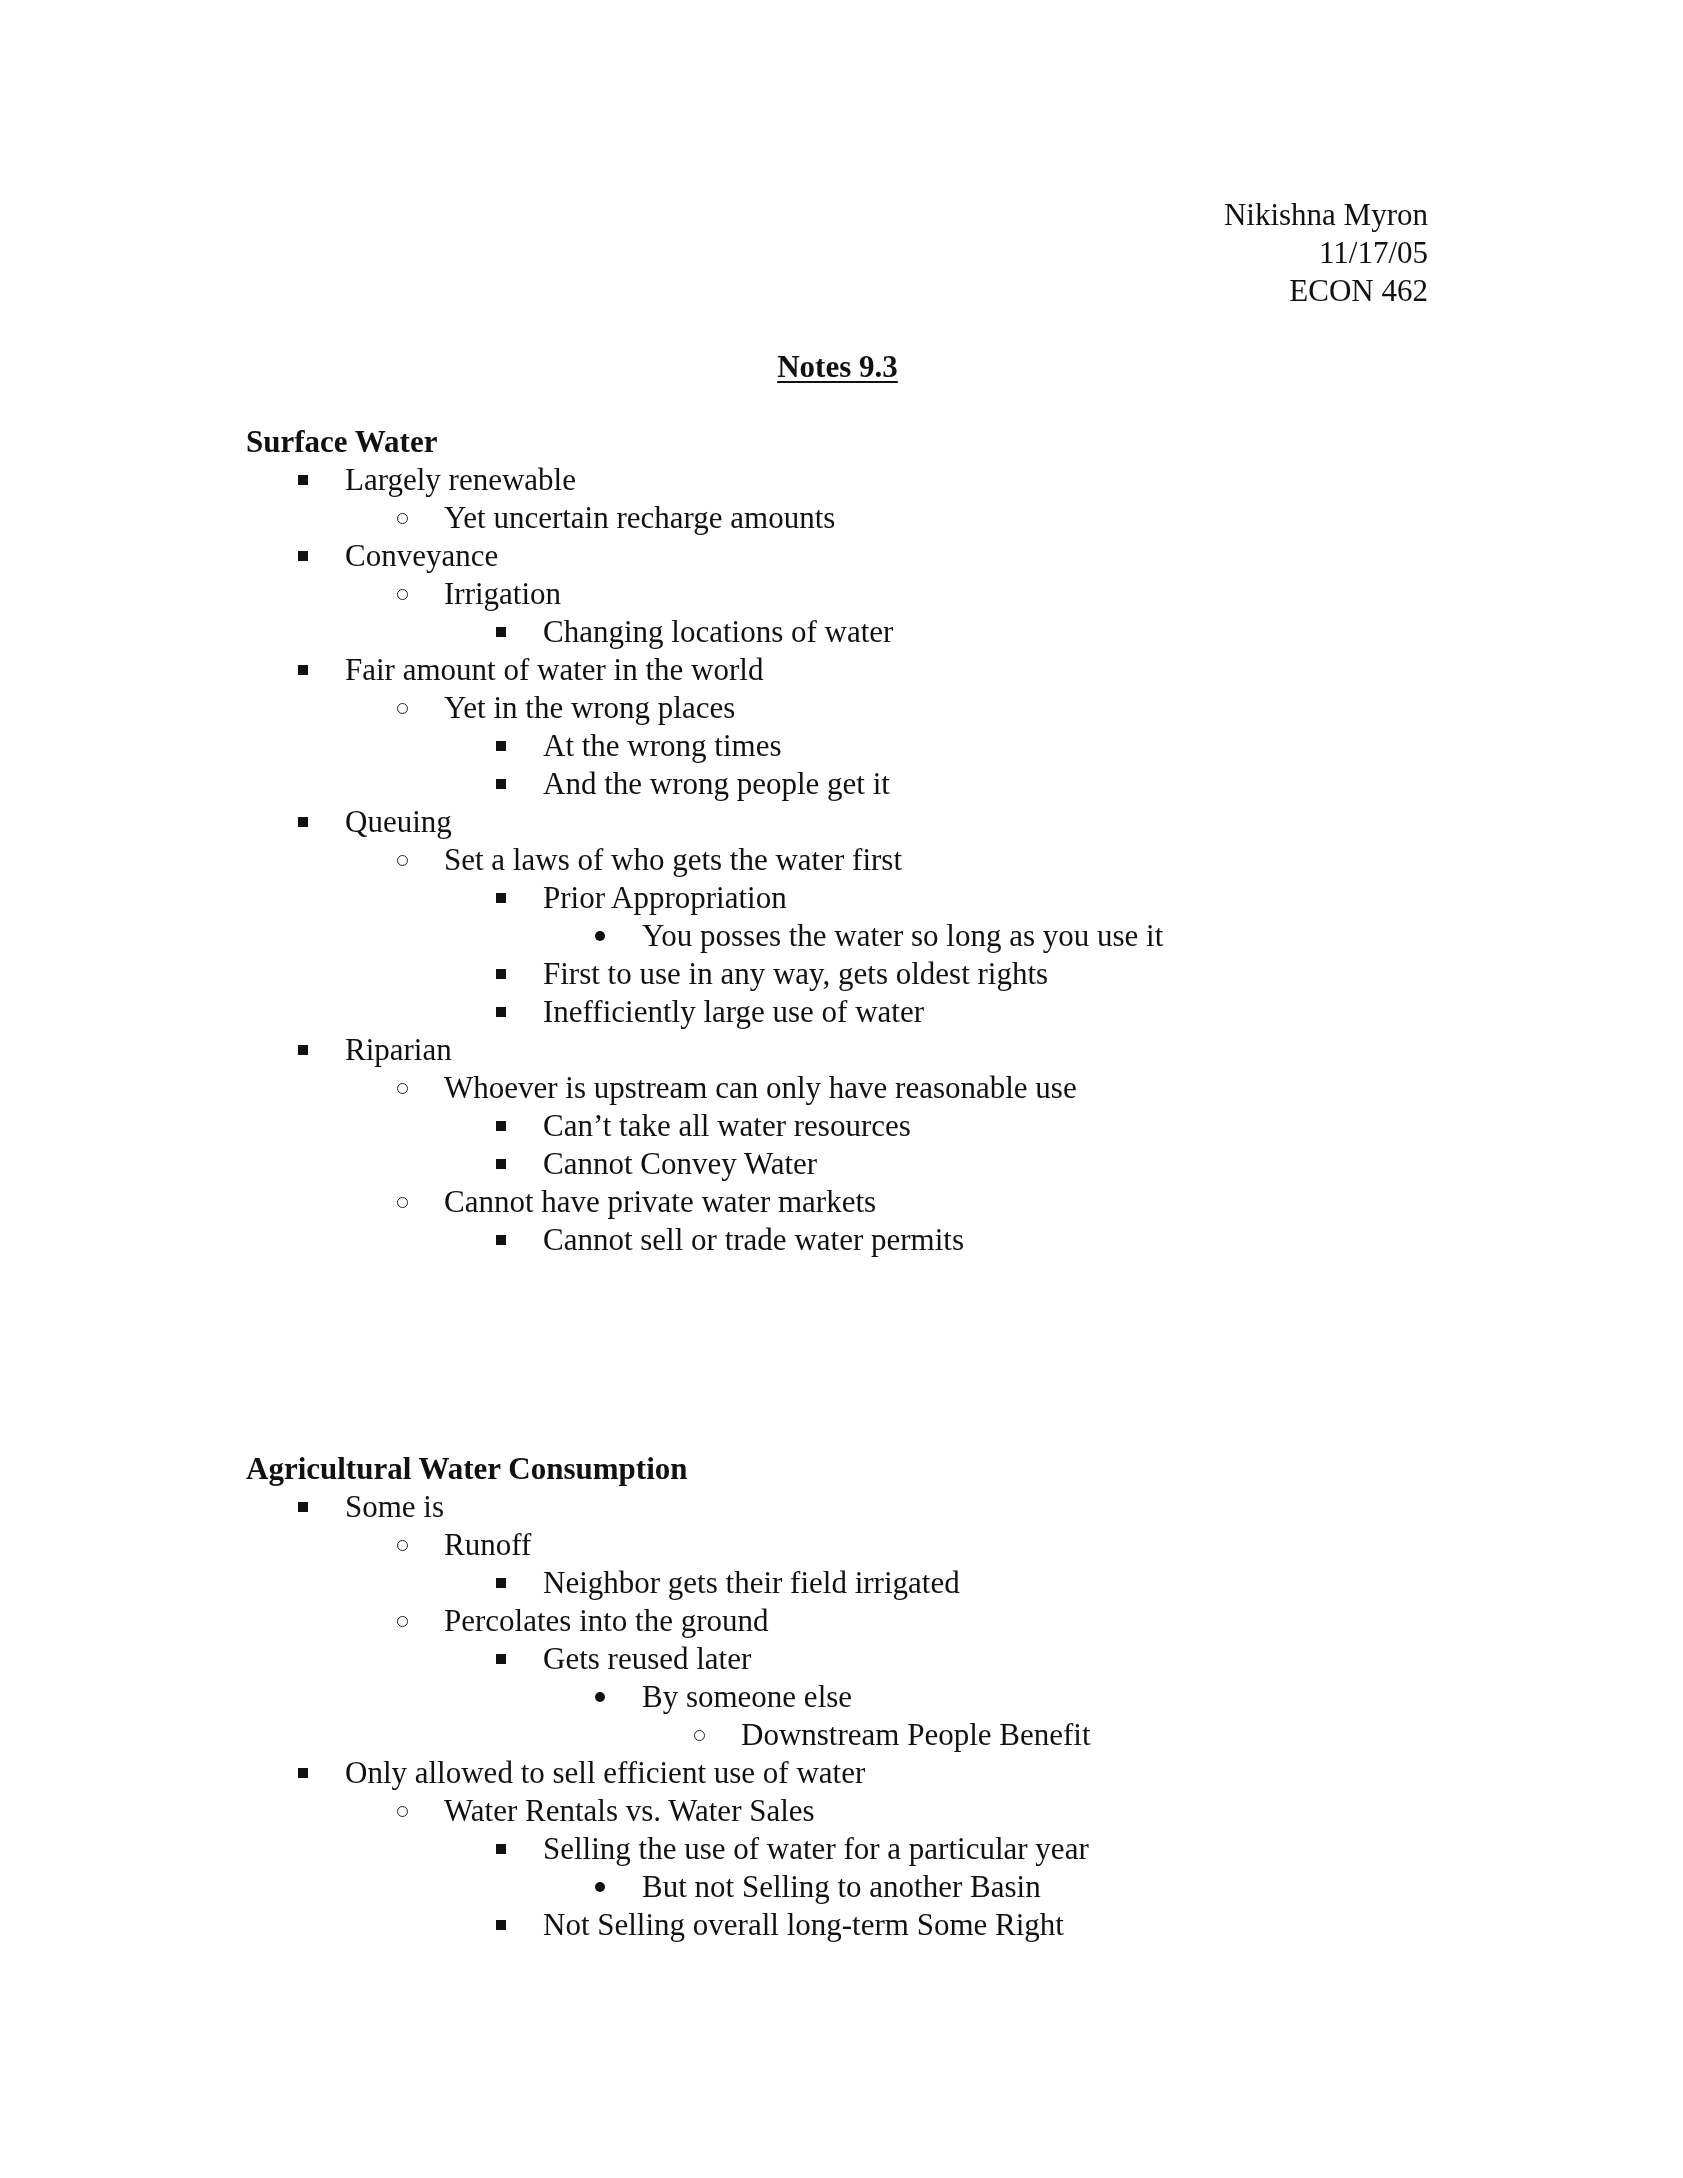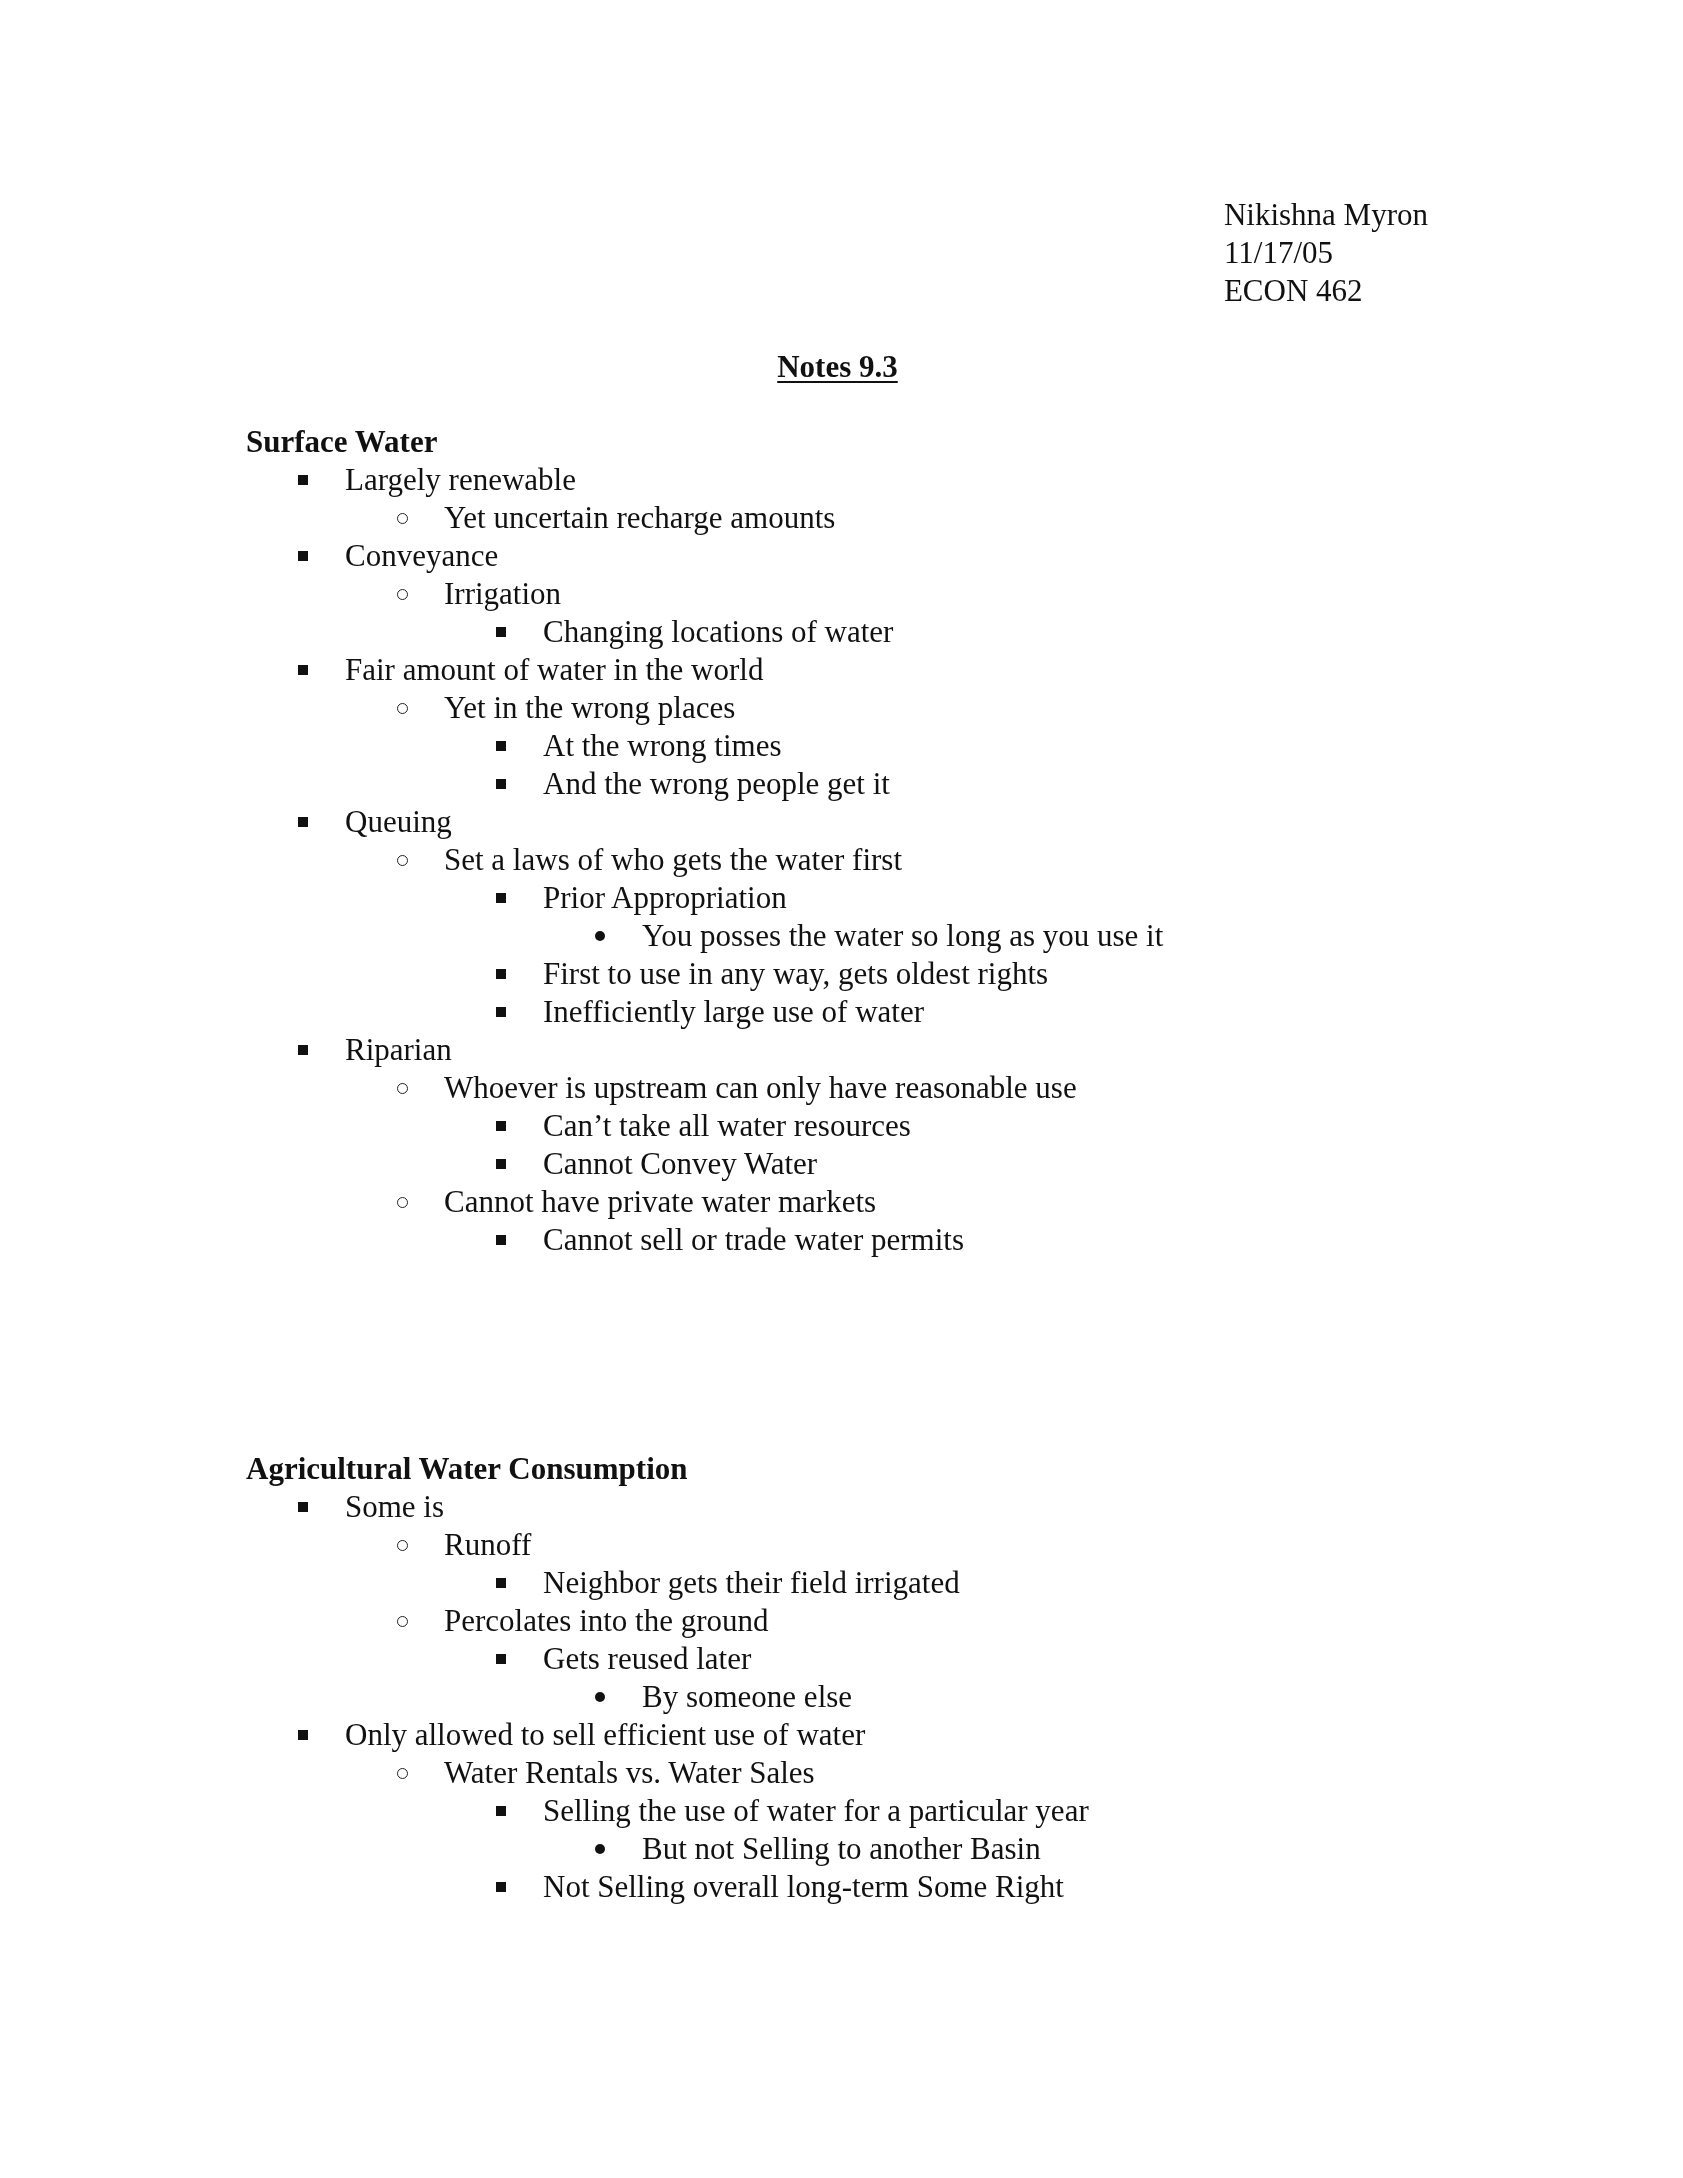--- a/index.html
+++ b/index.html
@@ -18,20 +18,21 @@
     .page {
       position: absolute;
       left: 0; top: 0;
       width: 1683px; height: 2178px;
       background: #ffffff;
     }
     .header-block {
       position: absolute;
       right: 255px;
       top: 196px;
+      text-align: right;
       font-size: 31px;
       line-height: 38px;
     }
     .header-line { display: block; }
     .doc-title {
       position: absolute;
       left: 0;
       width: 1675px;
       top: 348px;
       text-align: center;
@@ -231,20 +232,24 @@
           <span class="text">Percolates into the ground</span>
         </div>
         <div class="item lvl3">
           <span class="marker"><span class="sq"></span></span>
           <span class="text">Gets reused later</span>
         </div>
         <div class="item lvl4">
           <span class="marker"><span class="dot"></span></span>
           <span class="text">By someone else</span>
         </div>
+        <div class="item lvl5">
+          <span class="marker"><span class="circ"></span></span>
+          <span class="text">Downstream People Benefit</span>
+        </div>
         <div class="item lvl1">
           <span class="marker"><span class="sq"></span></span>
           <span class="text">Only allowed to sell efficient use of water</span>
         </div>
         <div class="item lvl2">
           <span class="marker"><span class="circ"></span></span>
           <span class="text">Water Rentals vs. Water Sales</span>
         </div>
         <div class="item lvl3">
           <span class="marker"><span class="sq"></span></span>

